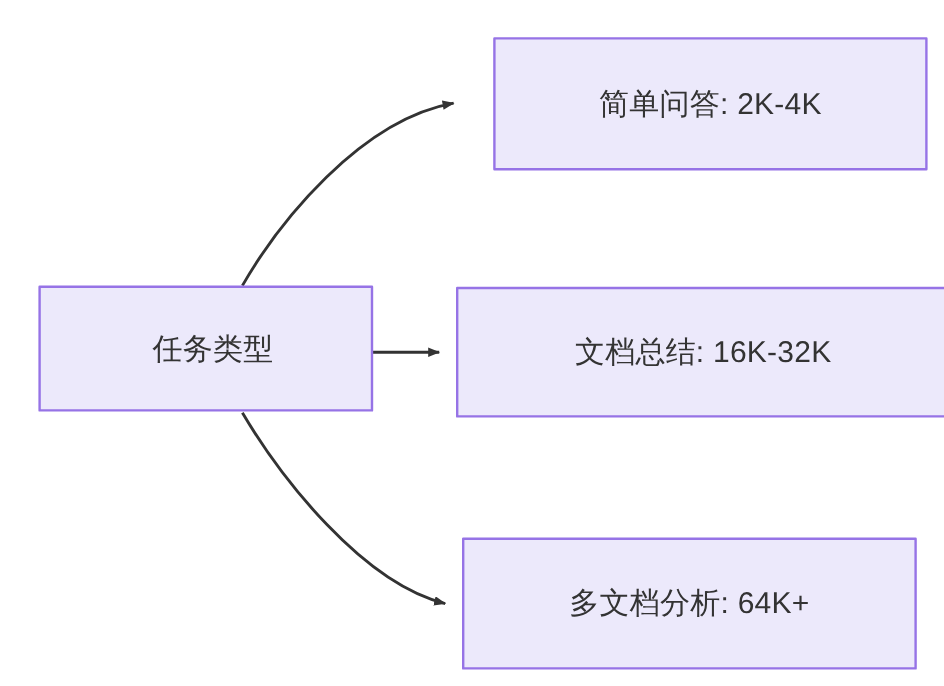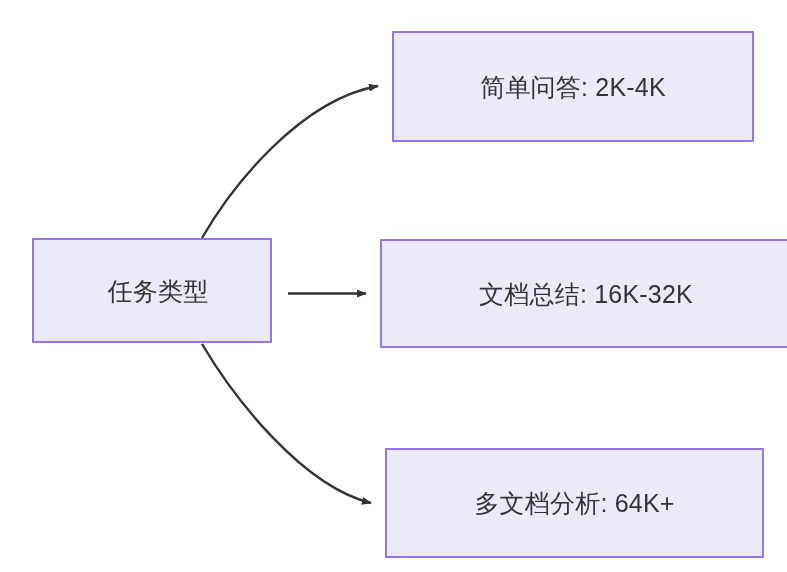--- a/index.html
+++ b/index.html
@@ -43,26 +43,26 @@
   .node-label {
     color: #333333;
     font-size: 25px;
     line-height: 1.2;
     letter-spacing: 0.2px;
     white-space: nowrap;
   }
   #node-source {
     left: 32px;
     top: 238px;
-    width: 240px;
+    width: 279px;
     height: 105px;
     padding-left: 12px;
   }
   #node-task-1 {
-    left: 392px;
+    left: 411px;
     top: 31px;
     width: 362px;
     height: 111px;
   }
   #node-task-2 {
     left: 380px;
     top: 239px;
     width: 412px;
     height: 109px;
   }

